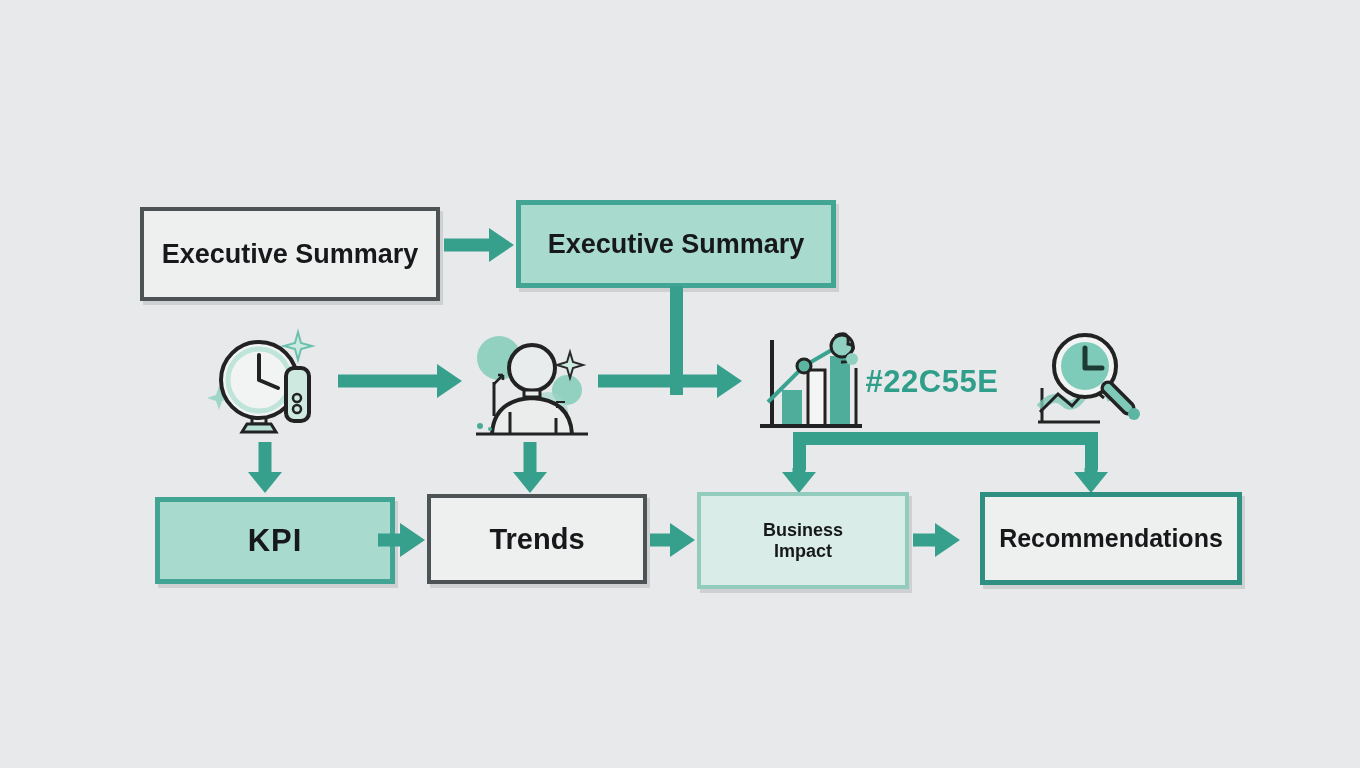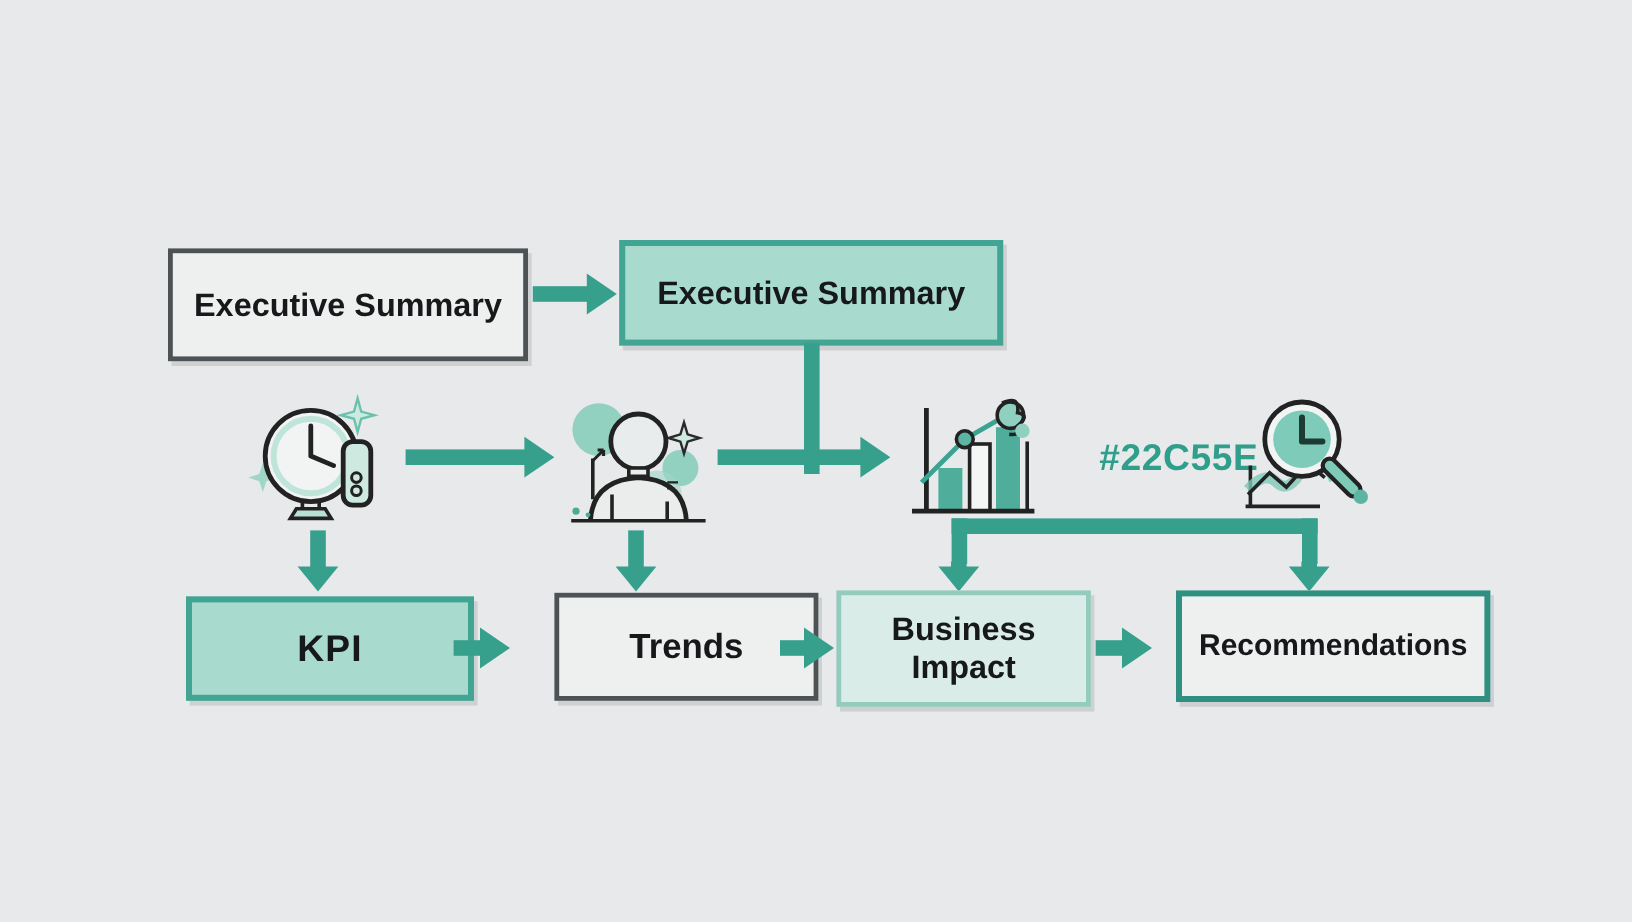--- a/index.html
+++ b/index.html
@@ -38,43 +38,43 @@
     box-shadow:3px 4px 0 rgba(90,95,98,0.18);
   }
   .node-white-gray{background:var(--box-white);border:4px solid var(--gray-border);}
   .node-teal-filled{background:var(--teal-fill);border:5px solid var(--teal-border);}
   .node-light-teal{background:var(--teal-fill-light);border:4px solid var(--teal-border-light);}
   .node-white-teal{background:var(--box-white);border:5px solid var(--teal-dark);margin-left:18px;}
 
   #box-exec-draft{left:140px;top:207px;width:300px;height:94px;font-size:27px;}
   #box-exec-final{left:516px;top:200px;width:320px;height:88px;font-size:27px;}
   #box-kpi{left:155px;top:497px;width:240px;height:87px;font-size:31px;letter-spacing:1px;align-items:center;}
-  #box-trends{left:427px;top:494px;width:220px;height:90px;font-size:29px;margin-left:35px;}
-  #box-impact{left:697px;top:492px;width:212px;height:97px;font-size:27px;line-height:1.15;padding:0 36px;}
+  #box-trends{left:427px;top:494px;width:220px;height:90px;font-size:29px;}
+  #box-impact{left:697px;top:492px;width:212px;height:97px;font-size:18px;line-height:1.15;padding:0 36px;}
   #box-reco{left:962px;top:492px;width:262px;height:93px;font-size:25px;}
 
   
   .h-arrow{position:absolute;height:34px;}
   .h-arrow .shaft{position:absolute;left:0;top:50%;transform:translateY(-50%);height:13px;background:var(--teal);}
   .h-arrow .head{position:absolute;right:0;top:50%;transform:translateY(-50%);
     width:0;height:0;border-left:25px solid var(--teal);
     border-top:17px solid transparent;border-bottom:17px solid transparent;}
 
   
   .v-arrow{position:absolute;width:36px;}
   .v-arrow .shaft{position:absolute;top:0;left:50%;transform:translateX(-50%);width:13px;background:var(--teal);}
   .v-arrow .head{position:absolute;bottom:0;left:50%;transform:translateX(-50%);
     width:0;height:0;border-top:21px solid var(--teal);
     border-left:17px solid transparent;border-right:17px solid transparent;}
 
   .connector{position:absolute;background:var(--teal);}
 
   .hex-label{
-    position:absolute;left:916px;top:364px;width:160px;
-    font-size:31px;font-weight:700;color:#2f9e8b;
+    position:absolute;left:852px;top:364px;width:160px;
+    text-align:center;font-size:31px;font-weight:700;color:#2f9e8b;
     letter-spacing:0.5px;
   }
 
   .icon{position:absolute;}
 </style>
 </head>
 <body>
 
 <div class="stage">
 

